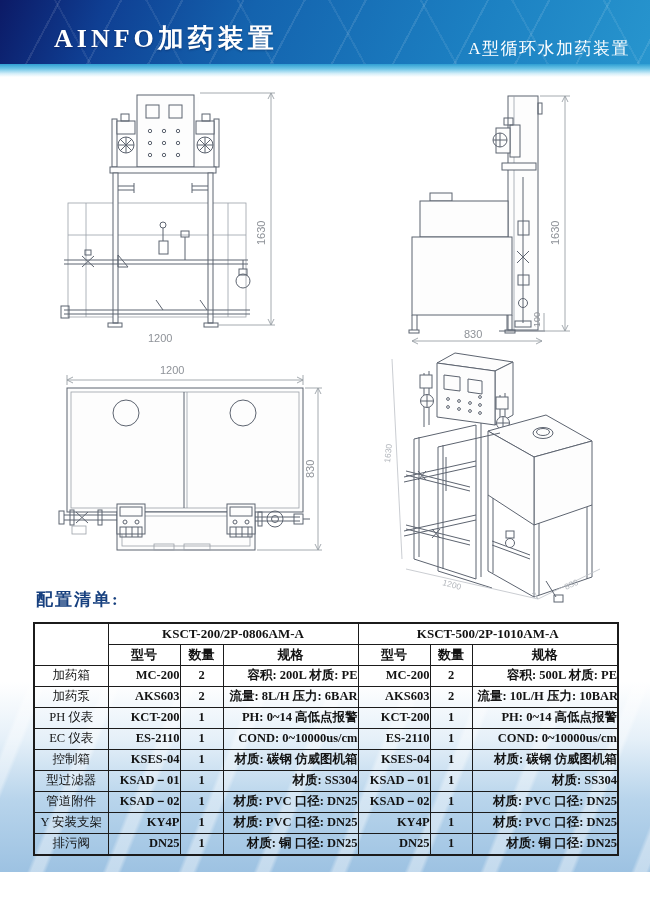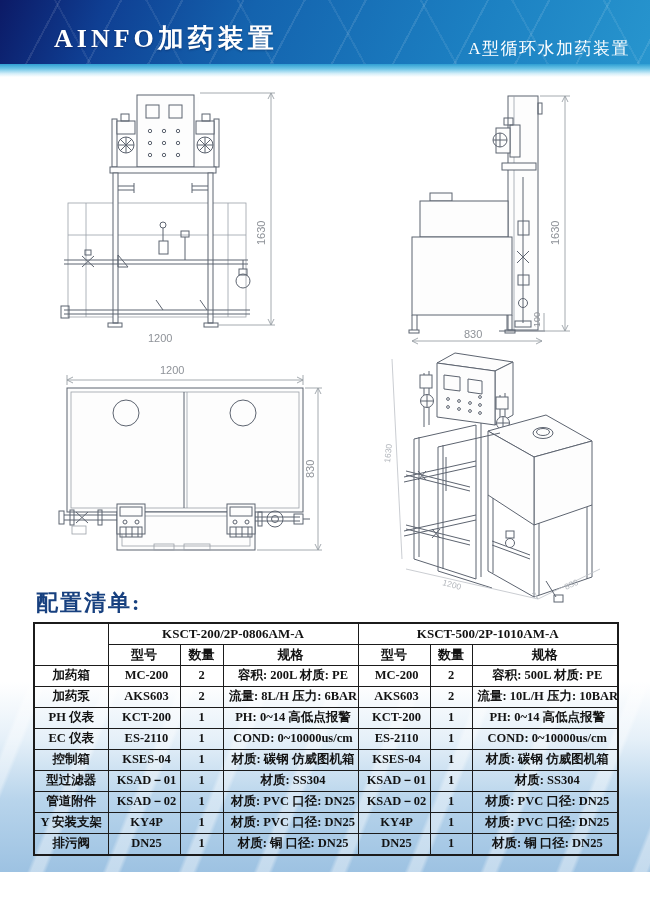--- a/index.html
+++ b/index.html
@@ -33,29 +33,29 @@
   .ln{stroke:#5d6470;fill:none;stroke-width:1;}
   .lt{stroke:#9ba1a9;fill:none;stroke-width:.8;}
   .wh{fill:#fdfdfd;}
   .dimln{stroke:#9aa0a6;fill:none;stroke-width:.9;}
   text.dim{fill:#8e9298;font-size:11px;font-family:"Liberation Sans","DejaVu Sans",sans-serif;}
   text.dimsm{fill:#8e9298;font-size:9px;font-family:"Liberation Sans","DejaVu Sans",sans-serif;}
   .dimf{stroke:#bcc0c6;fill:none;stroke-width:.8;}
   text.dimft{fill:#b2b6bc;font-size:8.5px;font-family:"Liberation Sans","DejaVu Sans",sans-serif;}
 
   
-  .sec-title{position:absolute;left:36px;top:588px;margin:0;color:#17407f;font-size:22px;font-weight:bold;letter-spacing:2px;z-index:1;}
+  .sec-title{position:absolute;left:36px;top:588px;margin:0;color:#17407f;font-size:17px;font-weight:bold;letter-spacing:2px;z-index:1;}
   table.cfg{position:absolute;left:33px;top:622px;width:584px;border-collapse:collapse;z-index:1;
     font-size:12.5px;font-weight:bold;color:#131313;table-layout:fixed;}
   table.cfg th,table.cfg td{border:1px solid #1b1b1b;background:transparent;padding:0 0 0 5px;height:20px;line-height:1.1;overflow:hidden;white-space:nowrap;}
   table.cfg{border:2px solid #1b1b1b;}
   table.cfg thead th{text-align:center;padding:0;font-size:13px;}
-  table.cfg .item{text-align:center;padding:0;font-weight:bold;}
+  table.cfg .item{text-align:center;padding:0;font-weight:normal;}
   table.cfg .qty{text-align:center;padding:0;}
-  table.cfg .model,table.cfg .spec{text-align:center;}
+  table.cfg .model,table.cfg .spec{text-align:right;}
   .footer-txt{position:absolute;left:22px;top:869px;color:#1d3c6f;font-size:13.5px;font-weight:bold;letter-spacing:1px;z-index:2;}
 </style>
 </head>
 <body>
 
 <div class="page">
 
   <div class="bottom-fade"></div>
 
   <header class="hdr">

